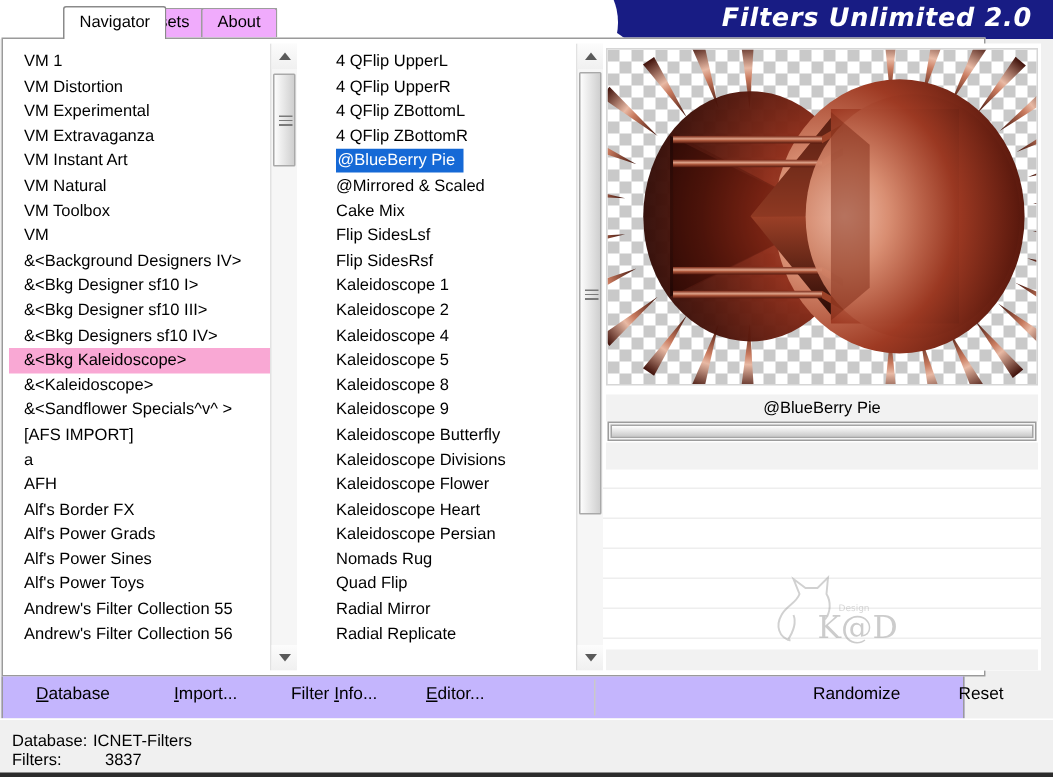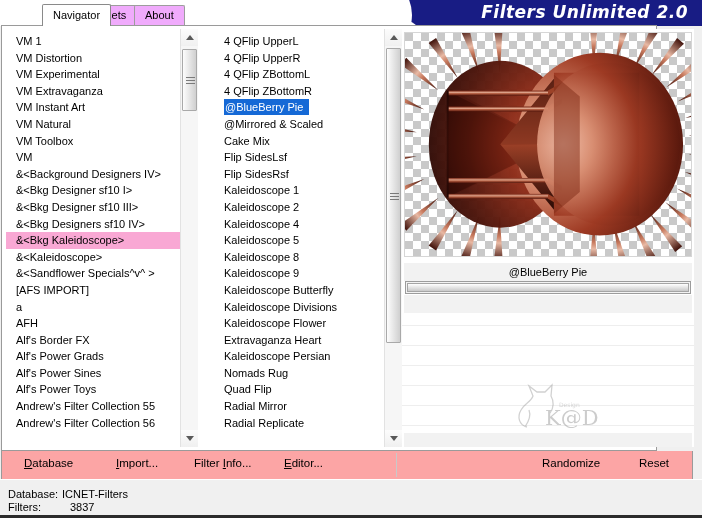--- a/index.html
+++ b/index.html
@@ -131,22 +131,22 @@
   .band{position:absolute;left:2px;width:288px;height:18px;background:#f2f2f2;}
   .stripe{position:absolute;left:0;width:292px;height:1px;background:#eeeeee;}
 
   .watermark{
     position:absolute;left:105px;top:348px;width:100px;height:58px;
     opacity:.45;
   }
 
   
   .cmdbar{
-    position:absolute;left:1px;top:451px;width:692px;height:28px;
-    background:#fca5a5;border-left:1px solid #9a9a9a;border-right:1px solid #9a9a9a;
+    position:absolute;left:1px;top:451px;width:642px;height:28px;
+    background:#c4b5fd;border-left:1px solid #9a9a9a;border-right:1px solid #9a9a9a;
     box-sizing:border-box;
   }
   .cmd{
     position:absolute;top:6px;font-size:11.5px;color:#000;white-space:nowrap;cursor:default;
   }
   .cmd u{text-decoration:underline;}
   .cmd-sep{position:absolute;left:394px;top:2px;width:1px;height:24px;background:#c9c9c9;}
 
   
   .statusbar{
@@ -230,21 +230,21 @@
           <div class="li">Flip SidesRsf</div>
           <div class="li">Kaleidoscope 1</div>
           <div class="li">Kaleidoscope 2</div>
           <div class="li">Kaleidoscope 4</div>
           <div class="li">Kaleidoscope 5</div>
           <div class="li">Kaleidoscope 8</div>
           <div class="li">Kaleidoscope 9</div>
           <div class="li">Kaleidoscope Butterfly</div>
           <div class="li">Kaleidoscope Divisions</div>
           <div class="li">Kaleidoscope Flower</div>
-          <div class="li">Extravaganza Heart</div>
+          <div class="li">Kaleidoscope Heart</div>
           <div class="li">Kaleidoscope Persian</div>
           <div class="li">Nomads Rug</div>
           <div class="li">Quad Flip</div>
           <div class="li">Radial Mirror</div>
           <div class="li">Radial Replicate</div>
         </div>
       <div class="vscroll">
         <div class="sb-btn sb-up">
             <i class="arrow arrow-up"></i>
           </div>

